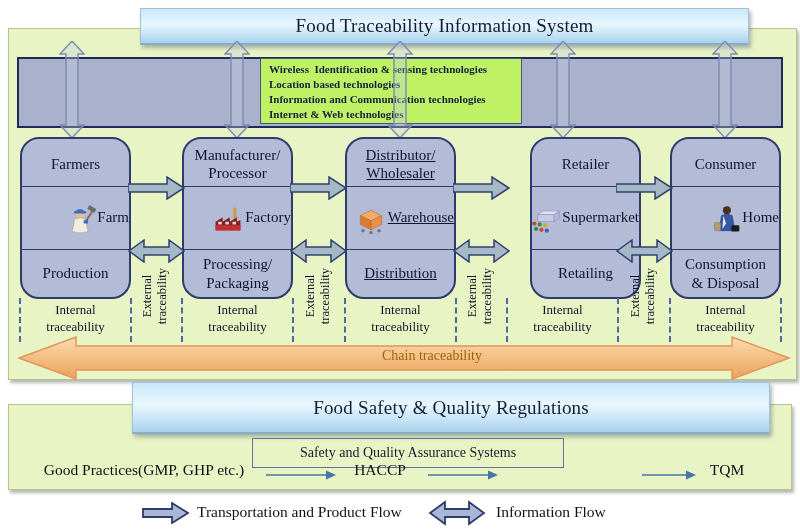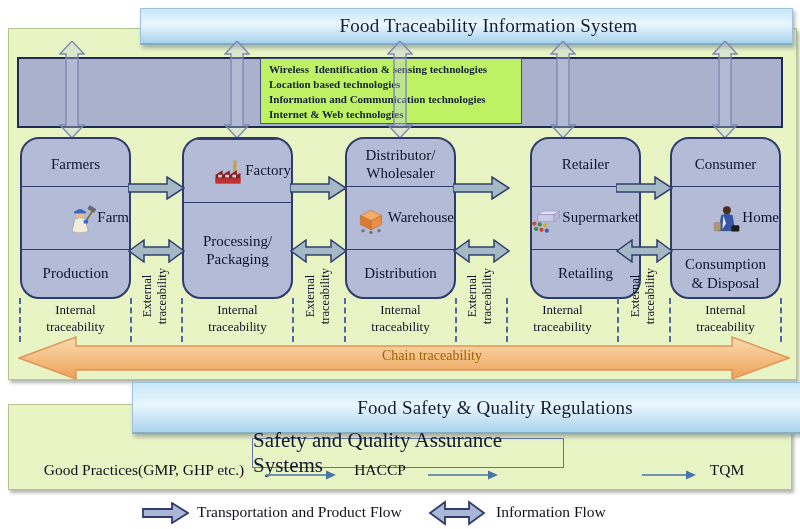--- a/index.html
+++ b/index.html
@@ -16,21 +16,21 @@
     background:#e9f4c5;border:1px solid #b6c58e;
     box-shadow:2px 3px 3px rgba(110,116,104,.5);
   }
 
   
   .title-bar{
     background:linear-gradient(to bottom,#c9e7f8 0%,#e9f7fe 45%,#a9d2ec 100%);
     border:1px solid #9cc3da;border-bottom:2px solid #86aec2;
     box-shadow:2px 3px 4px rgba(110,120,130,.55);
     display:flex;align-items:center;justify-content:center;
-    font-size:19px;letter-spacing:.2px;color:#151c35;padding-left:44px;
+    font-size:19px;letter-spacing:.2px;color:#151c35;
   }
 
   
   #tech-bar{
     left:17px;top:57px;width:766px;height:71px;
     background:#a9b1cd;border:2px solid #1e2c55;box-sizing:border-box;
   }
   #tech-box{
     left:260px;top:58px;width:262px;height:66px;box-sizing:border-box;
     background:#bef264;border:1px solid #46537e;padding:3px 8px 0 8px;
@@ -57,21 +57,21 @@
     transform:rotate(-90deg);color:#0e1428;
   }
   .dash-line{top:298px;height:44px;width:0;border-left:2px dashed #4a6aa0;}
 
   #chain-label{left:332px;top:348px;width:200px;text-align:center;font-size:14px;color:#a16207;}
 
   
   #assurance-box{
     left:252px;top:438px;width:312px;height:30px;box-sizing:border-box;
     border:1px solid #64739c;display:flex;align-items:center;justify-content:center;
-    font-size:21px;color:#131a30;
+    font-size:14px;color:#131a30;
   }
   .step-label{top:461px;height:20px;font-size:15.5px;text-align:center;color:#101018;}
 
   .legend-label{top:503px;font-size:15.5px;color:#101018;}
 </style>
 </head>
 <body>
 
 <div id="canvas">
 
@@ -119,38 +119,40 @@
           <path d="M11 17 Q17 14 23 17 L26 31 Q17 34 8 31 Z" fill="#f2eedd" stroke="#9a9a8a" stroke-width=".6"></path>
           <rect x="21" y="18" width="5" height="4" rx="1" fill="#3a6bc4"></rect>
         </svg>
       </span>
       <span>Farm</span>
     </div>
     <div class="sec func pre">Production</div>
   </div>
 
   <div class="abs stage-box" style="left:182px;">
+    <div class="sec actor pre">Manufacturer/
+Processor</div>
     <div class="sec site">
       <span class="icon">
         <svg width="34" height="32" viewBox="0 0 36 36">
           <rect x="24" y="4" width="3.5" height="14" fill="#c8a040"></rect>
           <path d="M4 20 L12 15 V20 L20 15 V20 L28 15 V20 L32 18 V29 L4 29 Z" fill="#8a1f1f"></path>
           <rect x="4" y="24" width="28" height="6" fill="#c03232"></rect>
           <rect x="7" y="20" width="4" height="3" fill="#d8d8e8"></rect>
           <rect x="15" y="20" width="4" height="3" fill="#d8d8e8"></rect>
           <rect x="23" y="20" width="4" height="3" fill="#d8d8e8"></rect>
         </svg>
       </span>
       <span>Factory</span>
     </div>
     <div class="sec func pre">Processing/
 Packaging</div>
   </div>
 
-  <div class="abs stage-box" style="left:345px;">
+  <div class="abs stage-box" style="left:345px;text-decoration:underline;">
     <div class="sec actor pre">Distributor/
 Wholesaler</div>
     <div class="sec site">
       <span class="icon">
         <svg width="34" height="32" viewBox="0 0 36 36">
           <path d="M6 13 L18 7 L30 13 L18 19 Z" fill="#f4ab66" stroke="#b06a2a" stroke-width=".6"></path>
           <path d="M6 13 V23 L18 29 V19 Z" fill="#d97a35" stroke="#b06a2a" stroke-width=".6"></path>
           <path d="M30 13 V23 L18 29 V19 Z" fill="#e98f4b" stroke="#b06a2a" stroke-width=".6"></path>
           <circle cx="9" cy="30" r="2" fill="#777"></circle>
             <circle cx="18" cy="32" r="2" fill="#777"></circle>

